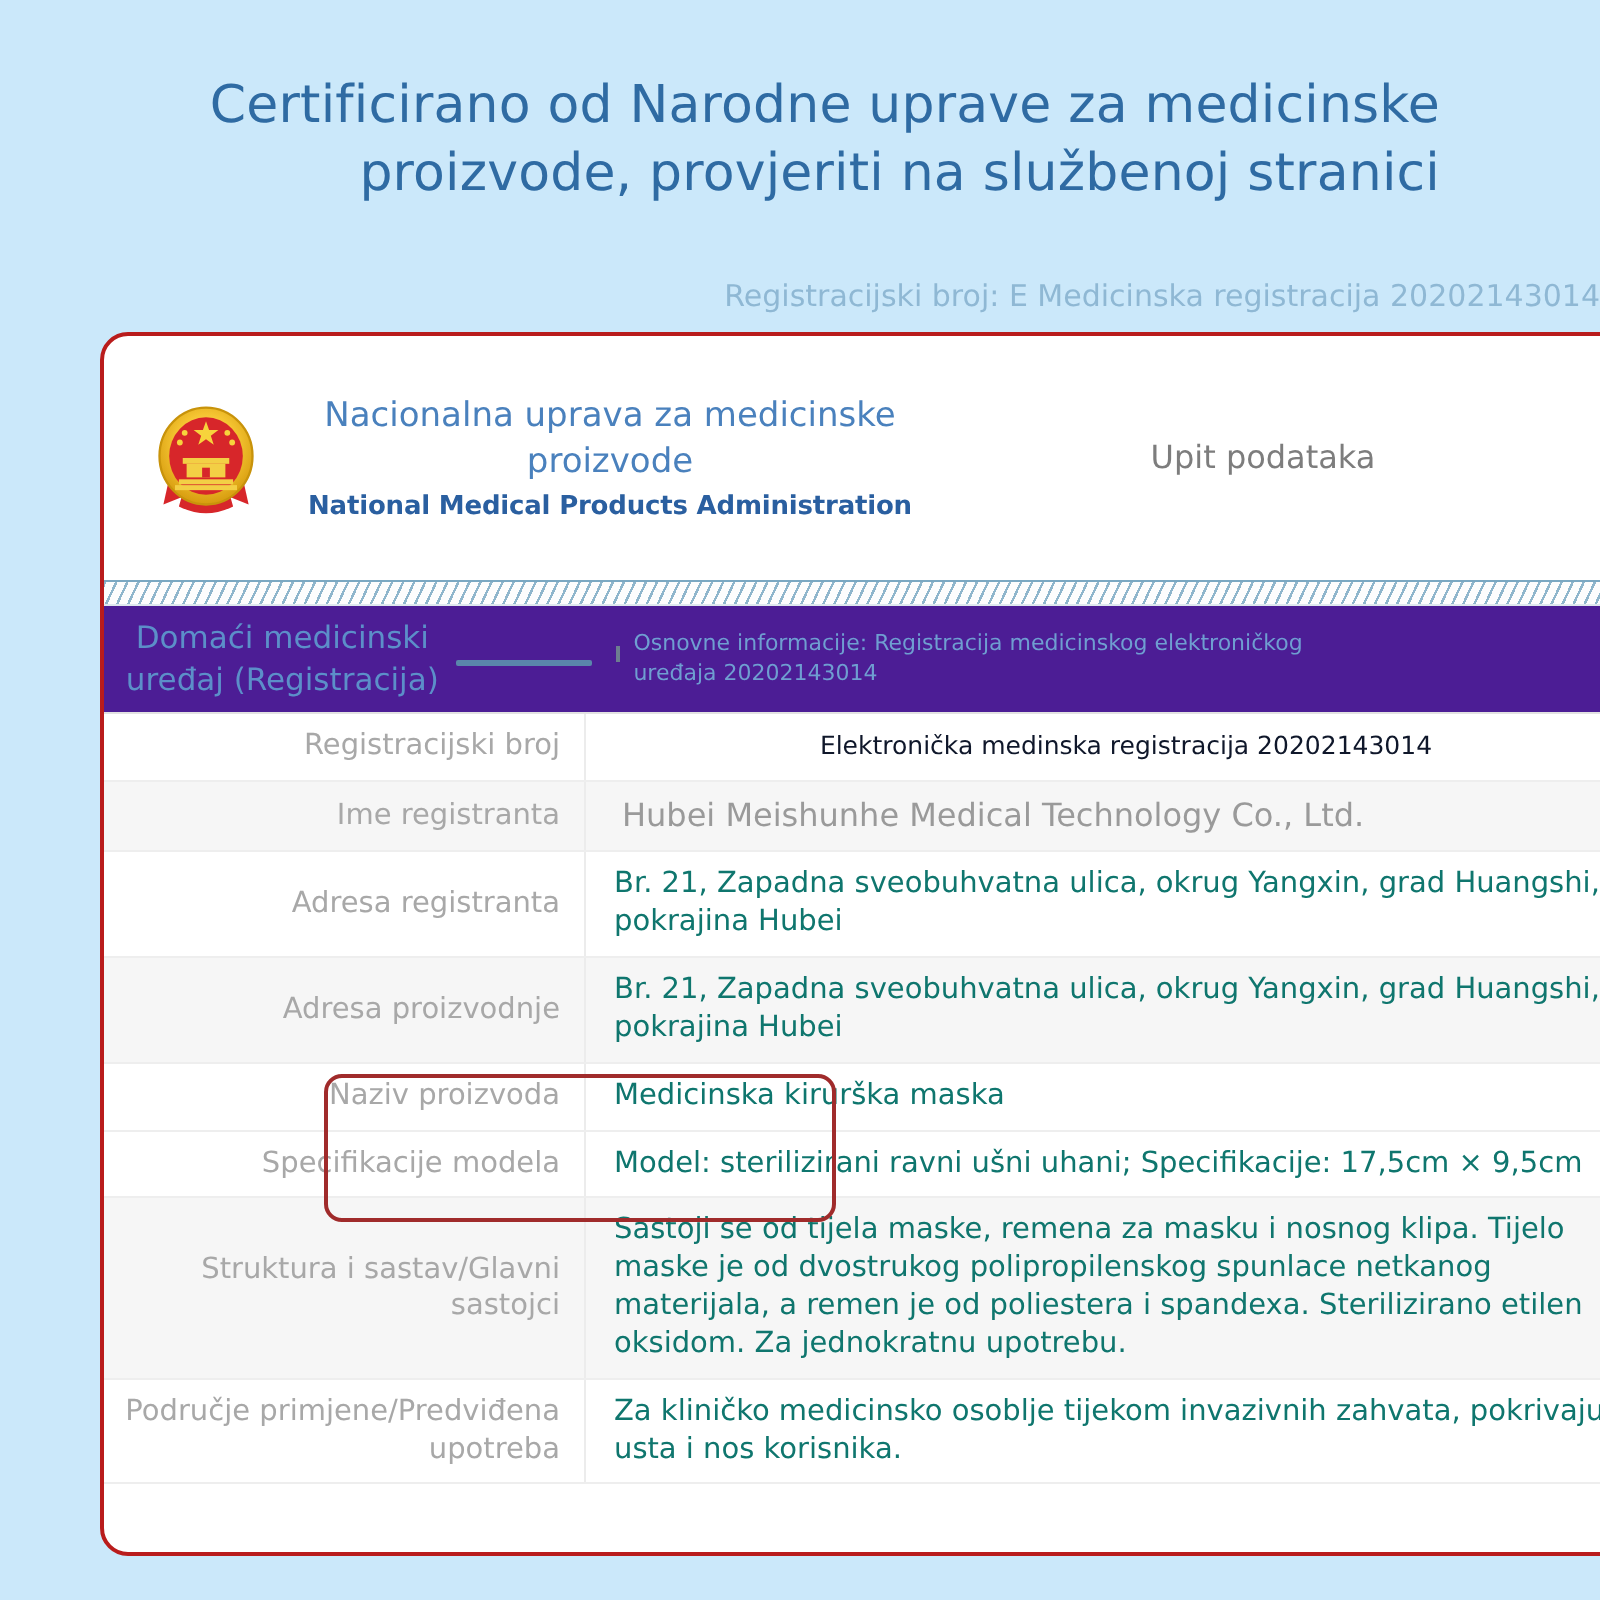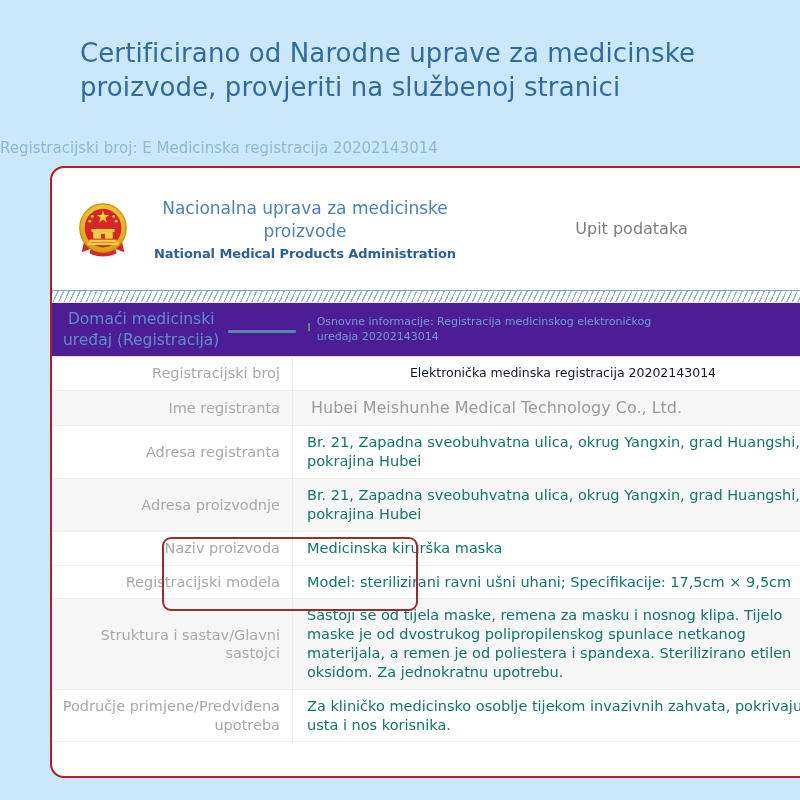--- a/index.html
+++ b/index.html
@@ -11,21 +11,21 @@
     height: 800px;
     background: #cbe8fa;
     font-family: "DejaVu Sans", sans-serif;
     overflow: hidden;
     position: relative;
   }
 
   
   .page-head {
     padding-top: 36px;
-    text-align: left;
+    text-align: right;
   }
   .page-title {
     color: #2f6ba3;
     font-size: 26px;
     line-height: 1.32;
     font-weight: 400;
     letter-spacing: 0.1px;
     margin: 0 auto;
     width: 640px;
   }
@@ -281,21 +281,21 @@
       </tr>
       <tr class="alt">
         <td class="lbl">Adresa proizvodnje</td>
         <td class="val">Br. 21, Zapadna sveobuhvatna ulica, okrug Yangxin, grad Huangshi, pokrajina Hubei</td>
       </tr>
       <tr>
         <td class="lbl">Naziv proizvoda</td>
         <td class="val">Medicinska kirurška maska</td>
       </tr>
       <tr>
-        <td class="lbl">Registracijski modela</td>
+        <td class="lbl">Specifikacije modela</td>
         <td class="val">Model: sterilizirani ravni ušni uhani; Specifikacije: 17,5cm × 9,5cm</td>
       </tr>
       <tr class="alt">
         <td class="lbl">Struktura i sastav/Glavni sastojci</td>
         <td class="val">Sastoji se od tijela maske, remena za masku i nosnog klipa. Tijelo maske je od dvostrukog polipropilenskog spunlace netkanog materijala, a remen je od poliestera i spandexa. Sterilizirano etilen oksidom. Za jednokratnu upotrebu.</td>
       </tr>
       <tr>
         <td class="lbl">Područje primjene/Predviđena upotreba</td>
         <td class="val">Za kliničko medicinsko osoblje tijekom invazivnih zahvata, pokrivajući usta i nos korisnika.</td>
       </tr>

